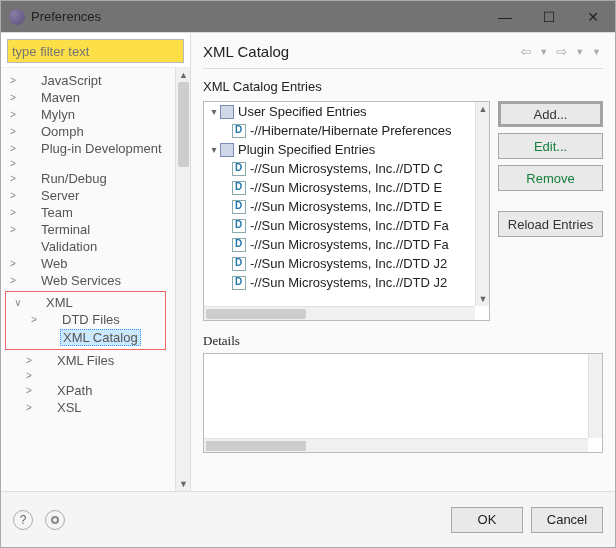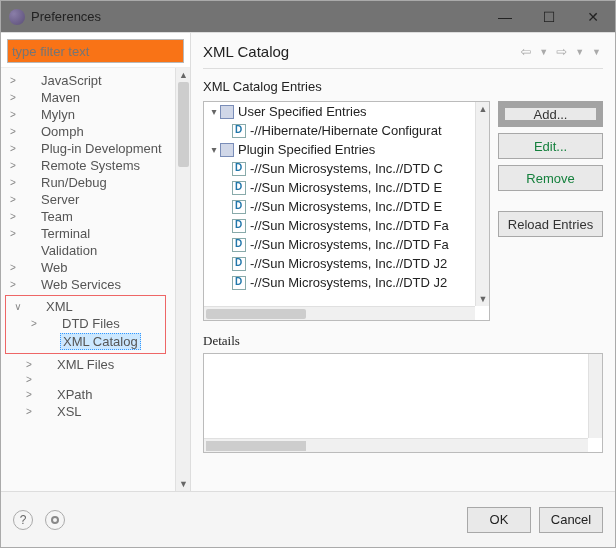--- a/index.html
+++ b/index.html
@@ -5,21 +5,21 @@
 * { box-sizing: border-box; }
 body { margin: 0; font-family: "Segoe UI", Arial, sans-serif; font-size: 13px; background: #fff; color: #222; }
 .window { width: 616px; height: 548px; border: 1px solid #aaa; background: #f5f5f5; position: relative; }
 .titlebar { height: 32px; display: flex; align-items: center; padding: 0 0 0 8px; background: #737373; border-bottom: 1px solid #ddd; }
 .titlebar .icon { width: 16px; height: 16px; margin-right: 6px; border-radius: 50%; background: radial-gradient(circle at 30% 30%, #8a7ea8, #5a4d77); }
 .titlebar .title { flex: 1; font-size: 13px; }
 .winbtn { width: 44px; height: 30px; display: flex; align-items: center; justify-content: center; font-family: Arial; font-size: 14px; }
 .body { display: flex; height: 458px; }
 .leftpane { width: 190px; border-right: 1px solid #ddd; background: #fafafa; display: flex; flex-direction: column; }
 .filterwrap { padding: 6px 6px 4px 6px; border-bottom: 1px solid #eee; background: #fff; }
-.filter { width: 100%; height: 24px; border: 1px solid #b8b8b8; padding: 2px 4px; font-size: 13px; background: #f97316; }
+.filter { width: 100%; height: 24px; border: 1px solid #b8b8b8; padding: 2px 4px; font-size: 13px; background: #fde047; }
 .treewrap { flex: 1; overflow: auto; padding: 4px 0; position: relative; }
 .tree { list-style: none; margin: 0; padding: 0; }
 .tree li { list-style: none; }
 .node { display: flex; align-items: center; padding: 1px 0 1px 6px; white-space: nowrap; cursor: default; color: #555; }
 .node .arrow { width: 12px; display: inline-block; text-align: center; color: #888; font-size: 10px; }
 .node .label { padding: 0 2px; margin-left: 20px; }
 .node.selected .label { background: #cce8ff; border: 1px dotted #3399ff; }
 .node.indent1 { padding-left: 22px; }
 .highlight-box { border: 1px solid #e66; }
 .rightpane { flex: 1; background: #fafafa; display: flex; flex-direction: column; padding: 10px 12px; }
@@ -40,33 +40,33 @@
 .entriesbox .vbar .down { bottom: 0; }
 .catnode { display: flex; align-items: center; padding: 2px 4px; white-space: nowrap; }
 .catnode .arrow { width: 12px; display: inline-block; text-align: center; font-size: 10px; color: #666; }
 .catnode.indent1 { padding-left: 28px; }
 .caticon { width: 14px; height: 14px; display: inline-block; margin-right: 4px; }
 .caticon.page { background: #d0d7e8; border: 1px solid #7a8db8; }
 .caticon.doc { background: #fff; border: 1px solid #8aa; position: relative; }
 .caticon.doc::after { content: "D"; position: absolute; top: -1px; left: 2px; font-size: 10px; color: #2277aa; font-weight: bold; }
 .btncol { width: 105px; display: flex; flex-direction: column; gap: 6px; }
 .btn { height: 26px; border: 1px solid #a8a8a8; background: #e9e9e9; font-size: 13px; display: flex; align-items: center; justify-content: center; color: #333; }
-.btn.add { border: 7px solid #a3a3a3; }
+.btn.add { border: 3px solid #a3a3a3; }
 .btn.disabled { color: #15803d; }
 .detailshead { font-size: 13px; margin-top: 12px; margin-bottom: 4px; font-family: Liberation Serif, serif; }
 .detailsbox { border: 1px solid #bbb; background: #fff; height: 100px; position: relative; }
 .detailsbox .hbar { position: absolute; left: 0; right: 14px; bottom: 0; height: 14px; background: #f0f0f0; border-top: 1px solid #e0e0e0; }
 .detailsbox .hbar .thumb { position: absolute; left: 2px; top: 2px; height: 10px; width: 100px; background: #cdcdcd; }
 .detailsbox .vbar { position: absolute; top: 0; right: 0; width: 14px; bottom: 14px; background: #f0f0f0; border-left: 1px solid #e0e0e0; }
 .bottombar { height: 56px; border-top: 1px solid #ddd; display: flex; align-items: center; padding: 0 12px; justify-content: space-between; }
 .bottomleft { display: flex; gap: 12px; align-items: center; }
 .helpicon, .restoreicon { width: 20px; height: 20px; border: 1px solid #aaa; border-radius: 50%; display: flex; align-items: center; justify-content: center; color: #666; font-size: 12px; }
 .restoreicon .dot { width: 8px; height: 8px; border: 2px solid #888; border-radius: 50%; }
 .bottomright { display: flex; gap: 8px; }
-.okcancel { width: 64px; height: 26px; border: 1px solid #a8a8a8; background: #e9e9e9; display: flex; align-items: center; justify-content: center; }
+.okcancel { width: 72px; height: 26px; border: 1px solid #a8a8a8; background: #e9e9e9; display: flex; align-items: center; justify-content: center; }
 .leftvscroll { position: absolute; top: 0; right: 0; width: 15px; height: 100%; background: #f0f0f0; border-left: 1px solid #e0e0e0; }
 .leftvscroll .thumb { position: absolute; top: 14px; left: 2px; width: 11px; height: 85px; background: #cdcdcd; border-radius: 2px; }
 .leftvscroll .up, .leftvscroll .down { position: absolute; left: 0; width: 15px; height: 14px; display: flex; align-items: center; justify-content: center; font-size: 9px; color: #666; }
 .leftvscroll .up { top: 0; } .leftvscroll .down { bottom: 0; }
 </style>
 </head>
 <body>
 
 <div class="window">
   <div class="titlebar">
@@ -110,21 +110,20 @@
             </li>
           <li>
               <div class="node">
                 <span class="arrow">&gt;</span>
                 <span class="label">Plug-in Development</span>
               </div>
             </li>
           <li>
               <div class="node">
                 <span class="arrow">&gt;</span>
-                <span class="label">Remote Systems</span>
               </div>
             </li>
           <li>
               <div class="node">
                 <span class="arrow">&gt;</span>
                 <span class="label">Run/Debug</span>
               </div>
             </li>
           <li>
               <div class="node">
@@ -219,21 +218,21 @@
       <div class="entriesrow">
         <div class="entriesbox">
           <div class="inner">
             <div class="catnode">
                 <span class="arrow">▾</span>
                 <span class="caticon page"></span>
                 <span>User Specified Entries</span>
               </div>
             <div class="catnode indent1">
                 <span class="caticon doc"></span>
-                <span>-//Hibernate/Hibernate Configurat</span>
+                <span>-//Hibernate/Hibernate Preferences</span>
               </div>
             <div class="catnode">
                 <span class="arrow">▾</span>
                 <span class="caticon page"></span>
                 <span>Plugin Specified Entries</span>
               </div>
             <div class="catnode indent1">
                 <span class="caticon doc"></span>
                 <span>-//Sun Microsystems, Inc.//DTD C</span>
               </div>

